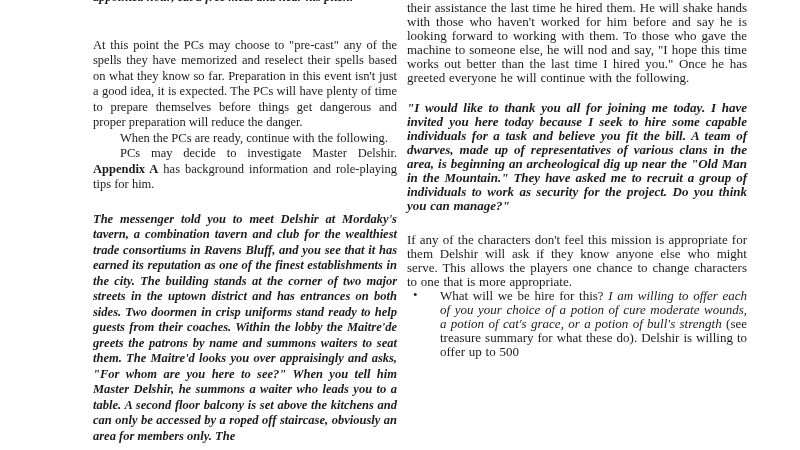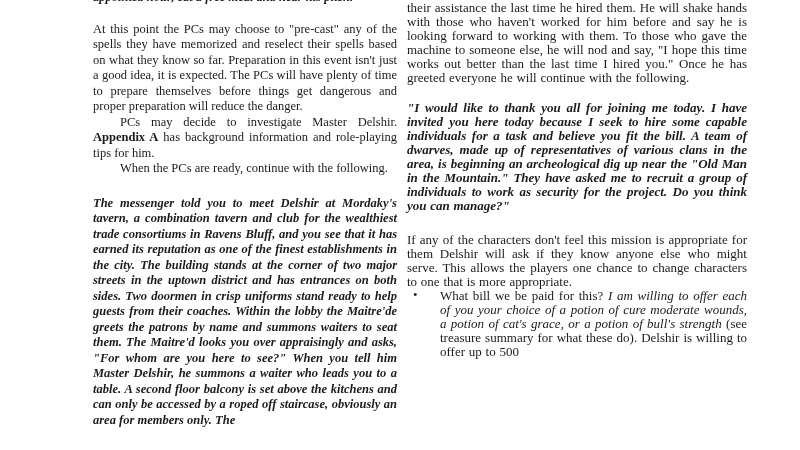--- a/index.html
+++ b/index.html
@@ -10,48 +10,48 @@
     position:relative;
     font-family:"Liberation Serif", serif;
     color:#1b1b1b;
   }
   .col { position:absolute; text-align:justify; }
   #left-col  { left:93px;  top:-10px; width:304px; font-size:12.5px; line-height:15.5px; }
   #right-col { left:407px; top:1px;   width:340px; font-size:13px;   line-height:14px; word-spacing:0.5px; }
   p { margin:0; }
   .readaloud { font-weight:bold; font-style:italic; }
   .indent { text-indent:27px; }
-  .gap-top-lg { margin-top:16px; }
+  .gap-top-lg { margin-top:32px; }
   .gap-top-md { margin-top:16px; }
   .gap-top-sm { margin-top:19px; }
   .gap-top-xs { margin-top:20px; }
   b { font-weight:bold; }
   i { font-style:italic; }
   .bullet-item { position:relative; padding-left:33px; }
   .bullet-marker { position:absolute; left:6px; top:-1px; font-size:13px; }
 </style>
 </head>
 <body>
 
 <div id="left-col" class="col">
   <p class="readaloud">appointed hour, eat a free meal and hear his pitch.</p>
 
   <p class="gap-top-lg">At this point the PCs may choose to "pre-cast" any of the spells they have memorized and reselect their spells based on what they know so far. Preparation in this event isn't just a good idea, it is expected. The PCs will have plenty of time to prepare themselves before things get dangerous and proper preparation will reduce the danger.</p>
 
+  <p class="indent">When the PCs are ready, continue with the following.</p>
+
   <p class="indent"><span>PCs may decide to investigate Master Delshir. </span><b>Appendix A</b><span> has background information and role-playing tips for him.</span></p>
-
-  <p class="indent">When the PCs are ready, continue with the following.</p>
 
   <p class="readaloud gap-top-sm">The messenger told you to meet Delshir at Mordaky's tavern, a combination tavern and club for the wealthiest trade consortiums in Ravens Bluff, and you see that it has earned its reputation as one of the finest establishments in the city. The building stands at the corner of two major streets in the uptown district and has entrances on both sides. Two doormen in crisp uniforms stand ready to help guests from their coaches. Within the lobby the Maitre'de greets the patrons by name and summons waiters to seat them. The Maitre'd looks you over appraisingly and asks, "For whom are you here to see?" When you tell him Master Delshir, he summons a waiter who leads you to a table. A second floor balcony is set above the kitchens and can only be accessed by a roped off staircase, obviously an area for members only. The</p>
 </div>
 
 <div id="right-col" class="col">
   <p>their assistance the last time he hired them. He will shake hands with those who haven't worked for him before and say he is looking forward to working with them. To those who gave the machine to someone else, he will nod and say, "I hope this time works out better than the last time I hired you." Once he has greeted everyone he will continue with the following.</p>
 
   <p class="readaloud gap-top-md">"I would like to thank you all for joining me today. I have invited you here today because I seek to hire some capable individuals for a task and believe you fit the bill. A team of dwarves, made up of representatives of various clans in the area, is beginning an archeological dig up near the "Old Man in the Mountain." They have asked me to recruit a group of individuals to work as security for the project. Do you think you can manage?"</p>
 
   <p class="gap-top-xs">If any of the characters don't feel this mission is appropriate for them Delshir will ask if they know anyone else who might serve. This allows the players one chance to change characters to one that is more appropriate.</p>
 
 
   <div class="bullet-item">
-    <span class="bullet-marker">•</span><span>What bill we be paid for this? </span><i>I am willing to offer each of you your choice of a potion of cure moderate wounds, a potion of cat's grace, or a potion of bull's strength</i><span> (see treasure summary for what these do). Delshir is willing to offer up to 500</span>
+    <span class="bullet-marker">•</span><span>What will we be hire for this? </span><i>I am willing to offer each of you your choice of a potion of cure moderate wounds, a potion of cat's grace, or a potion of bull's strength</i><span> (see treasure summary for what these do). Delshir is willing to offer up to 500</span>
   </div>
 </div>
 
 </body></html>

